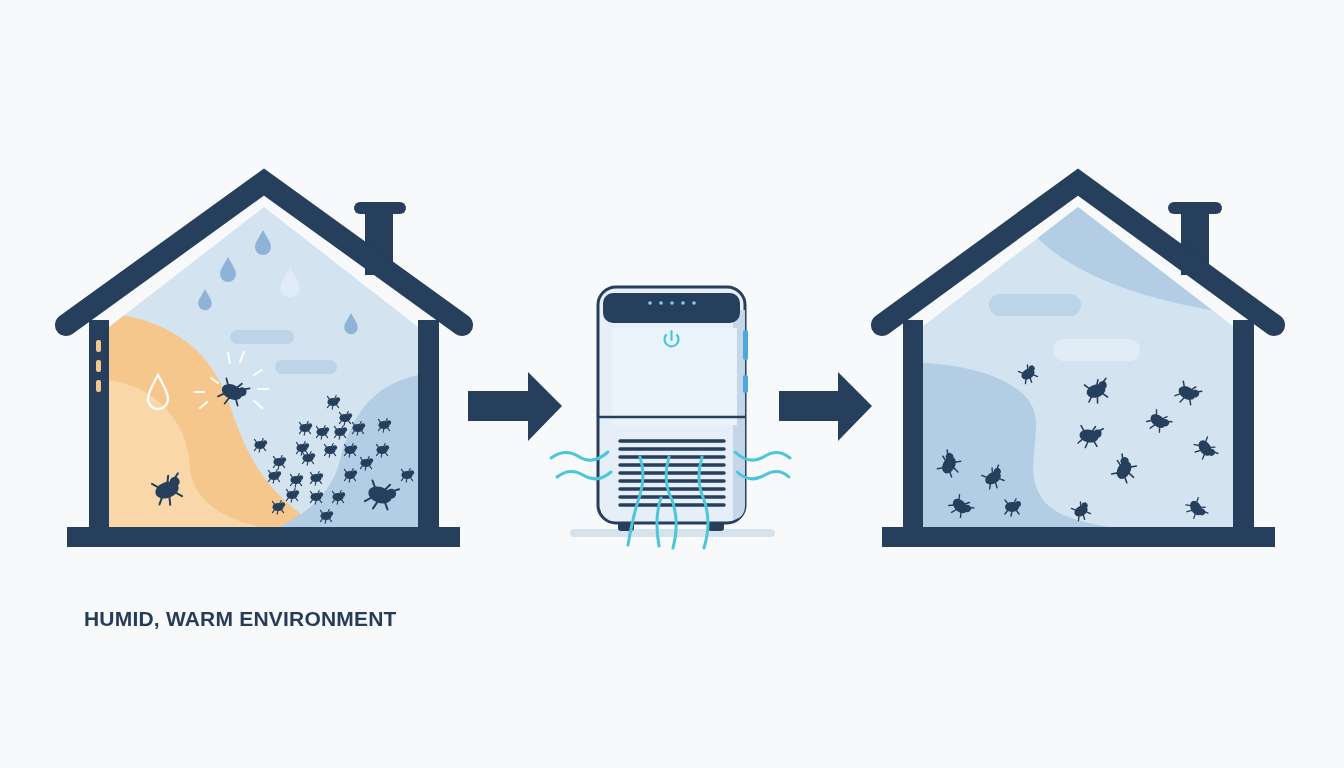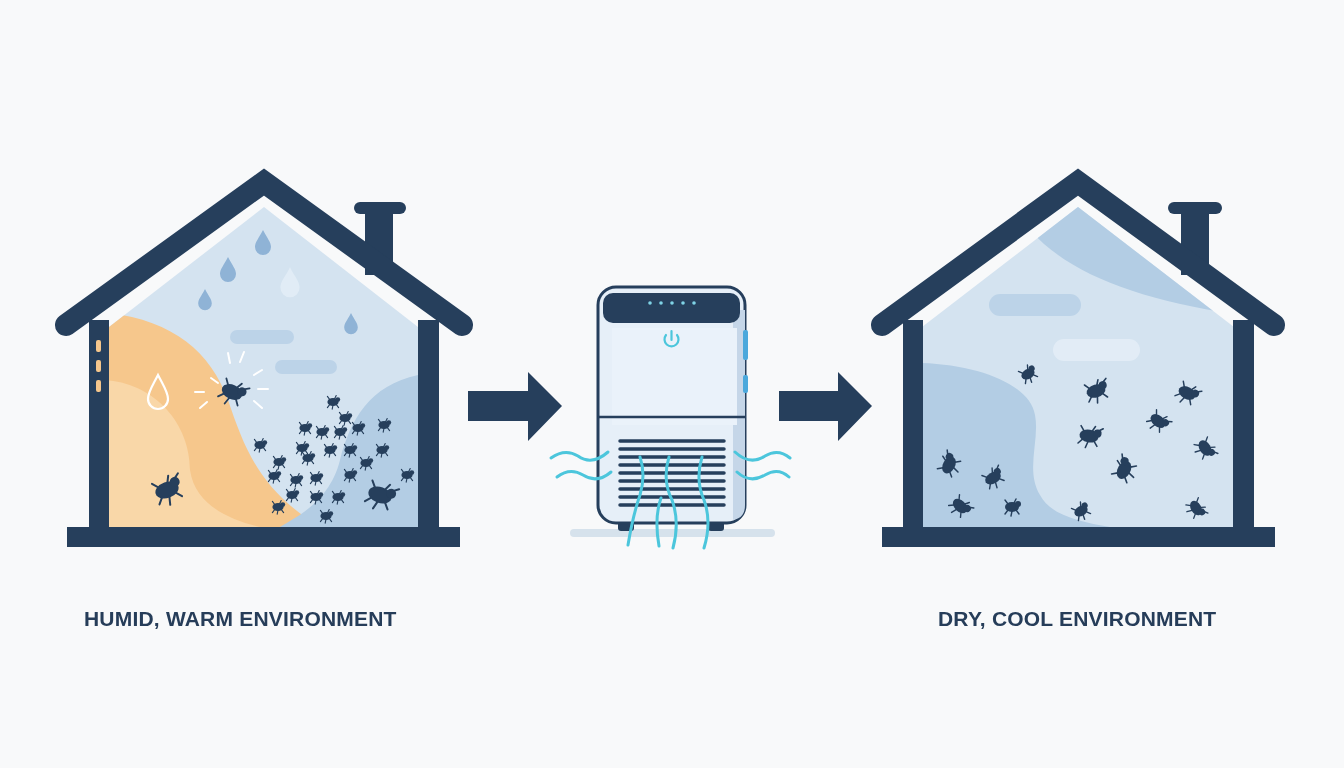--- a/index.html
+++ b/index.html
@@ -211,14 +211,13 @@
       <rect x="1233" y="320" width="21" height="210"></rect>
       <rect x="882" y="527" width="393" height="20"></rect>
       <rect x="1181" y="205" width="28" height="70"></rect>
       <rect x="1168" y="202" width="54" height="12" rx="6"></rect>
     </g>
     <path d="M882 325 L1078 182 L1274 325" fill="none" stroke="#263f5c" stroke-width="22" stroke-linecap="round" stroke-linejoin="miter"></path>
   </g>
 </svg>
 
 <div class="caption caption-left">HUMID, WARM ENVIRONMENT</div>
-<div class="caption caption-right">DRY, COOL ENVIRONMENT</div>
 </div>
 
 </body></html>

